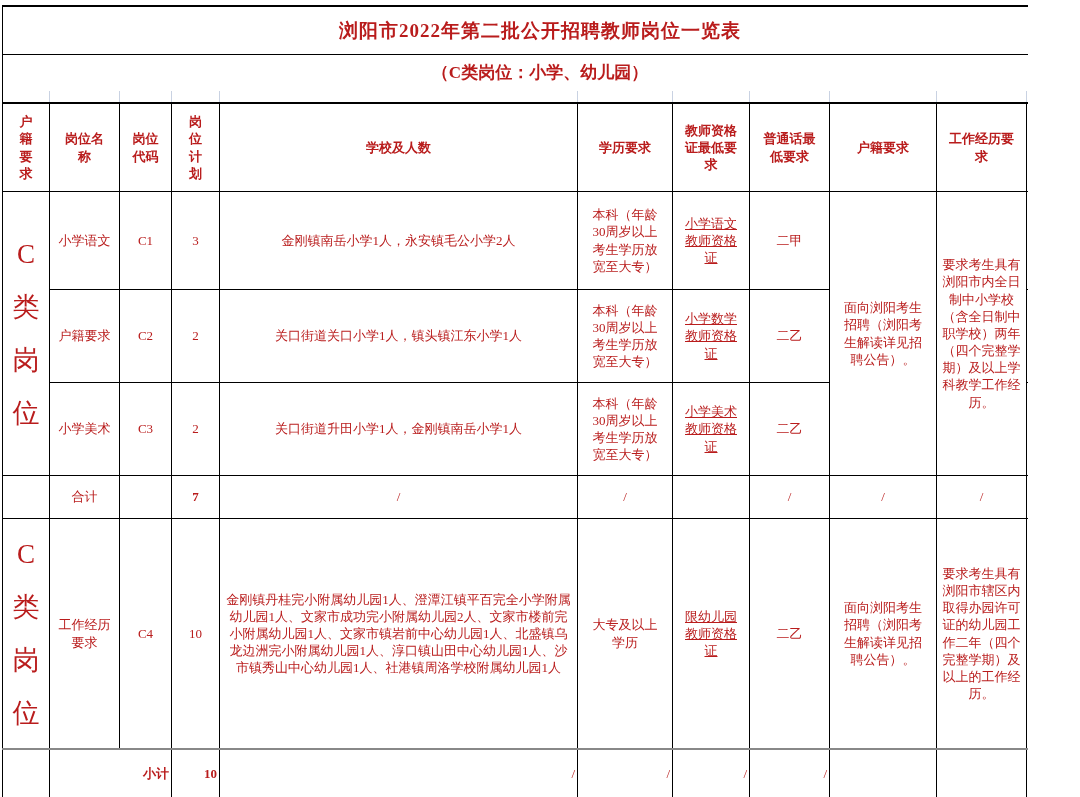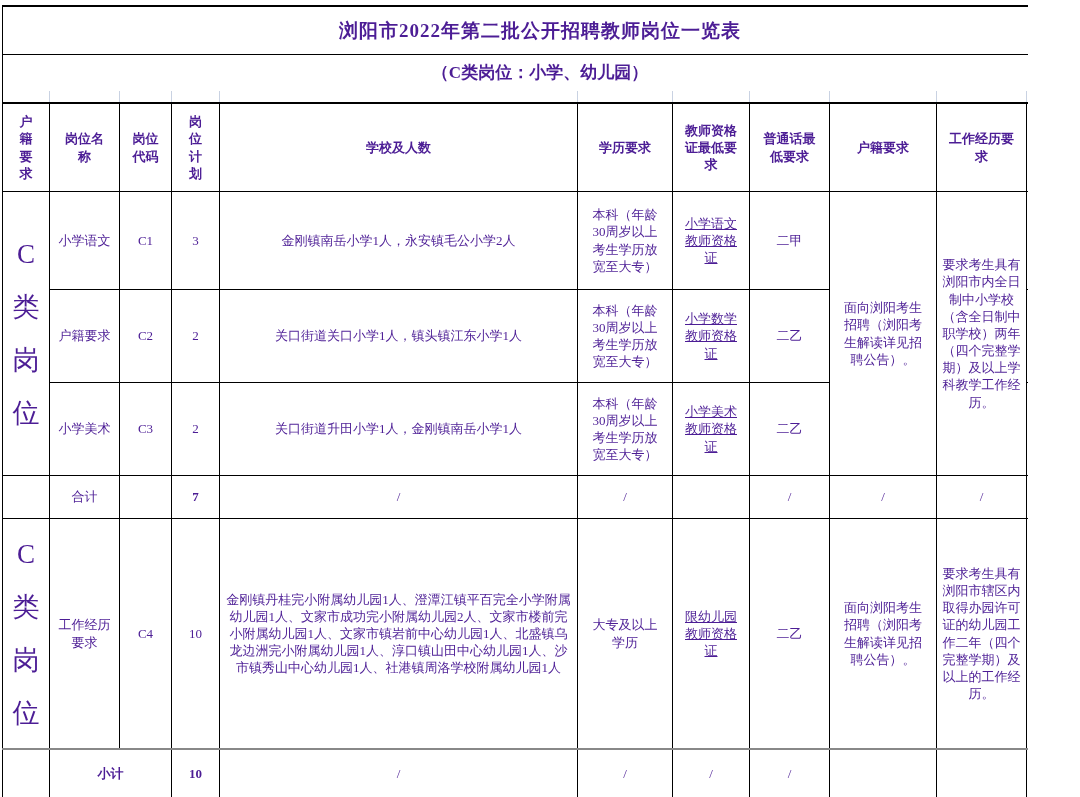--- a/index.html
+++ b/index.html
@@ -1,17 +1,17 @@
 <!DOCTYPE html>
 <html><head>
 <meta charset="utf-8">
 <style>
   html,body{margin:0;padding:0;background:#fff;}
   .screen{position:relative;width:1028px;height:797px;background:#ffffff;overflow:hidden;
-          font-family:"Liberation Serif","DejaVu Serif",serif;color:#4c1d95;}
+          font-family:"Liberation Serif","DejaVu Serif",serif;color:#b91c1c;}
   table.sheet{position:absolute;left:2px;top:5px;width:1075px;border-collapse:collapse;table-layout:fixed;
               border-top:2px solid #000;border-left:1px solid #000;border-right:1px solid #000;border-bottom:3px solid #4a4a4a;}
   td,th{border:1px solid #000;text-align:center;vertical-align:middle;
         font-size:13px;line-height:1.32;font-weight:normal;padding:1px 2px;
         overflow:hidden;word-break:break-all;}
   
   tr.r-title  td{height:45px;}
   tr.r-sub    td{height:34px;}
   tr.r-thin   td{height:9px;}
   tr.r-head   th{height:85px;}
@@ -37,21 +37,21 @@
   td.c-cert{padding:1px 10px;text-decoration:underline;}
   td.c-hh{padding:1px 12px;}
   td.c-exp{padding:1px 5px;}
   td.c-schools{padding:1px 4px;}
   
   td.vert{font-size:27px;line-height:53px;padding:0;}
   
   .bold{font-weight:bold;}
   
   tr.r-c4 td{border-bottom:2px solid #888;}
-  tr.r-tot2 td{border-top:2px solid #888;}
+  tr.r-tot2 td{border-top:2px solid #888;text-align:right;}
 </style>
 </head>
 <body>
 
 <div class="screen">
 <table class="sheet">
   <colgroup>
     <col style="width:47px">
         <col style="width:70px">
         <col style="width:52px">

